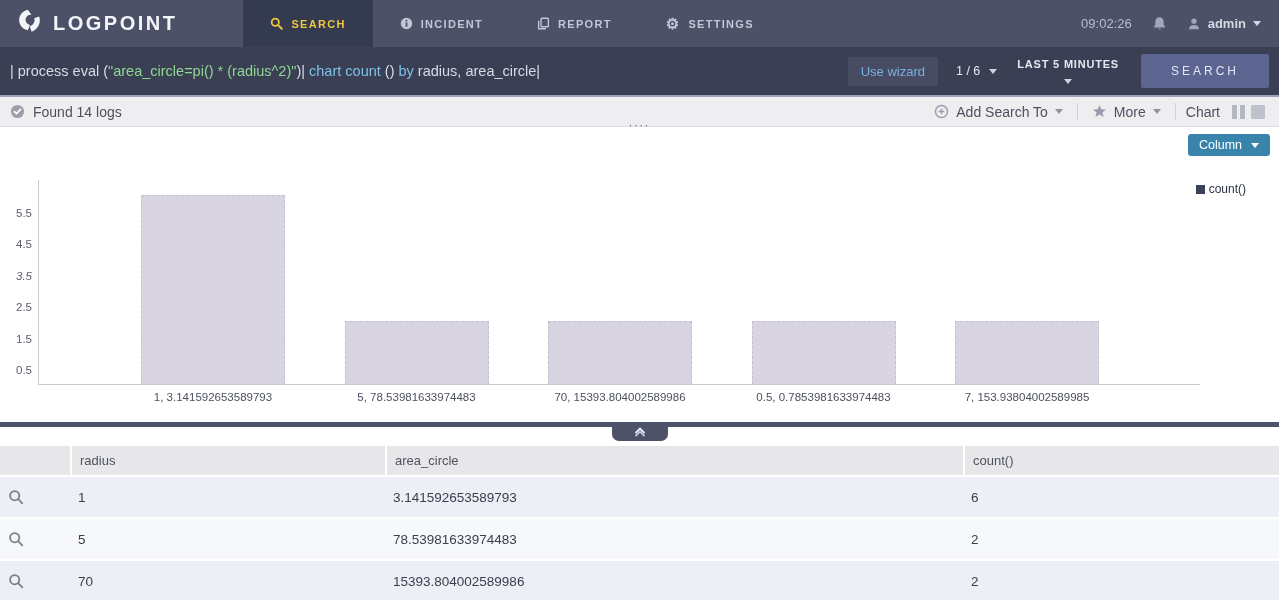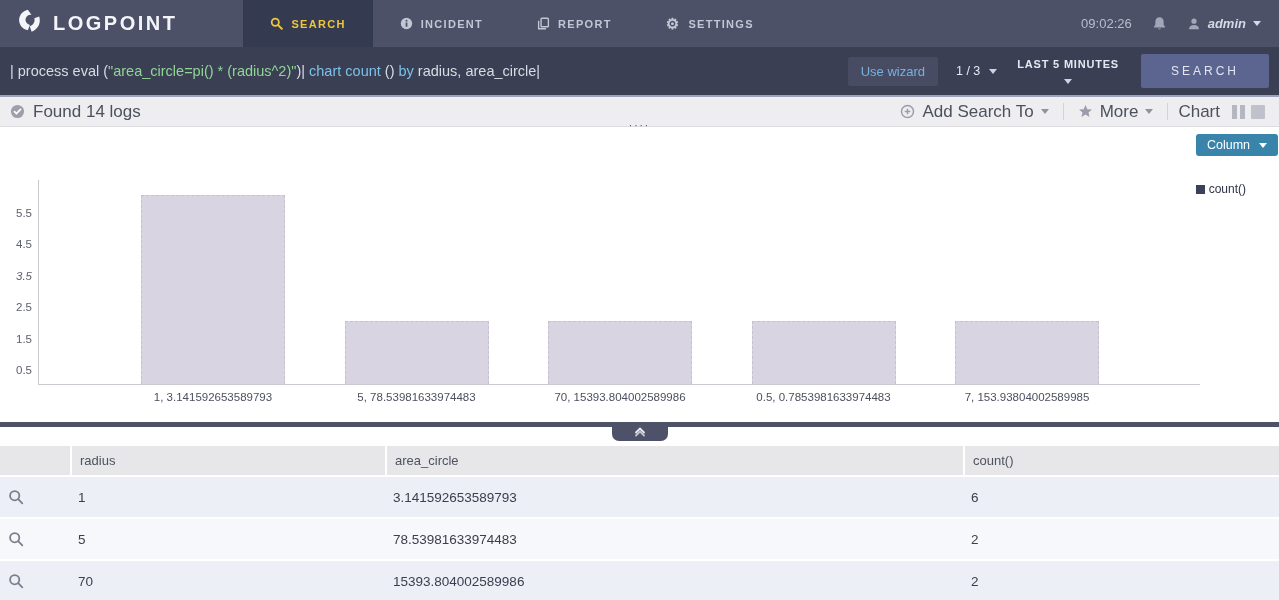--- a/index.html
+++ b/index.html
@@ -11,54 +11,54 @@
   .logo { display:flex; align-items:center; gap:10px; padding:0 30px 0 16px; }
   .logo-text { color:#f4f5f9; font-size:20px; font-weight:bold; letter-spacing:2.5px; }
   .nav-items { display:flex; align-items:stretch; margin-left:36px; }
   .nav-item { display:flex; align-items:center; gap:8px; padding:0 27px;
               color:#c3c7d5; font-size:11px; font-weight:bold; letter-spacing:1.3px; cursor:pointer; }
   .nav-item .nicon { display:flex; align-items:center; }
   .nav-item.active { background:#343a50; color:#eec63e; }
   .nav-right { margin-left:auto; display:flex; align-items:center; gap:20px; padding-right:18px; }
   .clock { color:#b9bdcd; font-size:13px; }
   .bell  { color:#a2a6b9; display:flex; }
-  .user  { display:flex; align-items:center; gap:7px; color:#d6d9e4; font-size:13px; font-weight:bold; cursor:pointer;font-style:italic; }
+  .user  { display:flex; align-items:center; gap:7px; color:#d6d9e4; font-size:13px; font-weight:bold; cursor:pointer; }
   .caret { width:0; height:0; border-left:4px solid transparent; border-right:4px solid transparent;
            border-top:5px solid currentColor; display:inline-block; }
 
   
   .search-row { height:50px; background:#3a3f54; display:flex; align-items:center;
                 padding:0 10px; border-bottom:2px solid #9aa3ba; }
   .search-query { flex:1; font-size:14.5px; white-space:nowrap; overflow:hidden; }
   .use-wizard { background:#474c62; color:#79b0e0; font-size:13px; padding:7px 13px;
                 border-radius:2px; cursor:pointer; margin-right:18px; }
   .page-nav { display:flex; align-items:center; gap:9px; color:#e6e8f1; font-size:12.5px; margin-right:20px; cursor:pointer; }
   .page-nav .caret, .time-range .caret { color:#cfd3e0; }
   .time-range { display:flex; align-items:center; gap:9px; color:#e6e8f1; font-size:11px;
                 font-weight:bold; letter-spacing:0.8px; margin-right:22px; cursor:pointer;flex-direction:column; }
   .search-btn { background:#5c6490; color:#e3e6f2; border:none; font-size:12px; letter-spacing:3px;
                 padding:10px 30px; border-radius:2px; cursor:pointer; font-family:inherit; }
 
   
   .status-bar { height:30px; background:#eeeef1; border-bottom:1px solid #dddde1;
-                display:flex; align-items:center; font-size:17px; color:#4d515e; padding:0 10px; }
+                display:flex; align-items:center; font-size:14px; color:#4d515e; padding:0 10px; }
   .found { display:flex; align-items:center; gap:8px; }
   .status-right { margin-left:auto; display:flex; align-items:center; }
   .status-group { display:flex; align-items:center; gap:7px; padding:0 14px; color:#4d515e; cursor:pointer; }
   .status-group .caret { color:#8f93a0; }
   .status-sep { width:1px; height:17px; background:#d2d2d8; }
   .gray-ic { color:#9a9eac; display:flex; }
   .view-toggle { display:flex; align-items:center; gap:6px; padding:0 4px 0 10px; }
   .icon-bars { display:flex; gap:3px; cursor:pointer; }
   .icon-bars span { width:5px; height:14px; background:#b4b7c2; display:block; }
   .icon-grid { width:14px; height:14px; background:#bfc2cb; border-radius:1px; cursor:pointer; }
 
   
   .chart-section { position:relative; height:293px; background:#fff; }
-  .column-btn { position:absolute; top:7px; right:1px; background:#3884ab; color:#fff;
+  .column-btn { position:absolute; top:7px; right:9px; background:#3884ab; color:#fff;
                 font-size:12.5px; padding:4px 11px; border-radius:3px; display:flex;
                 align-items:center; gap:9px; cursor:pointer; }
   .column-btn .caret { color:#fff; }
   .legend { position:absolute; top:55px; right:33px; display:flex; align-items:center; gap:4px;
             font-size:12px; color:#2e3346; }
   .legend-swatch { width:9px; height:9px; background:#3c415a; display:inline-block; }
   .chart-yticks { position:absolute; left:0; top:53px; width:32px; height:205px; }
   .ytick { position:absolute; right:0; width:32px; text-align:right; font-size:11.5px; color:#5c5f6c; }
   .chart-plot { position:absolute; left:38px; top:53px; width:1162px; height:205px;
                 border-left:1px solid #c9c9cf; border-bottom:1px solid #c9c9cf; }
@@ -158,21 +158,21 @@
       <span>admin</span>
       <span class="caret"></span>
     </span>
   </div>
 </div>
 
 <div class="search-row">
   <div class="search-query"><span style="color: rgb(217, 219, 228);">| process eval (</span><span style="color: rgb(143, 214, 148);">"area_circle=pi() * (radius^2)"</span><span style="color: rgb(217, 219, 228);">)| </span><span style="color: rgb(124, 193, 232);">chart count</span><span style="color: rgb(217, 219, 228);"> () </span><span style="color: rgb(124, 193, 232);">by</span><span style="color: rgb(217, 219, 228);"> radius, area_circle|</span></div>
   <div class="use-wizard">Use wizard</div>
   <div class="page-nav">
-    <span>1 / 3</span>
+    <span>1 / 6</span>
     <span class="caret"></span>
   </div>
   <div class="time-range">
     <span>LAST 5 MINUTES</span>
     <span class="caret"></span>
   </div>
   <button class="search-btn">SEARCH</button>
 </div>
 
 <div class="status-bar">

